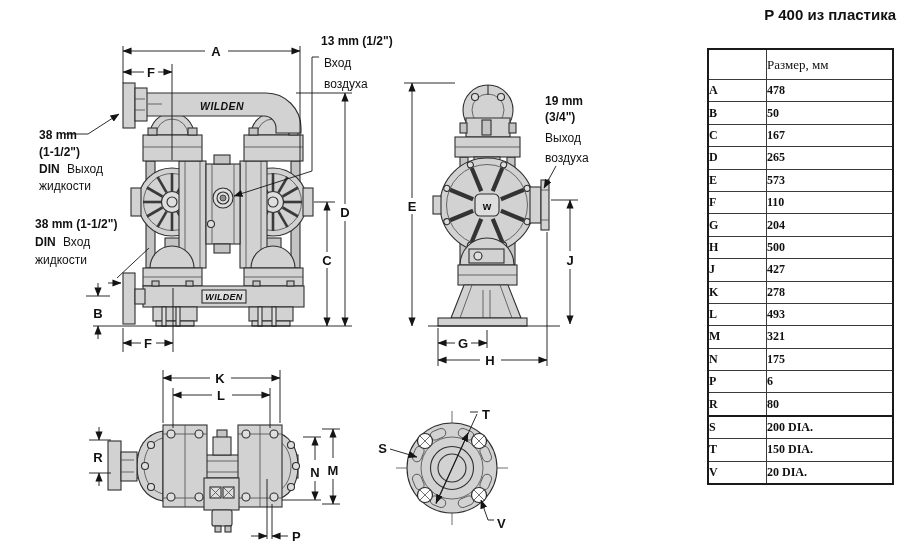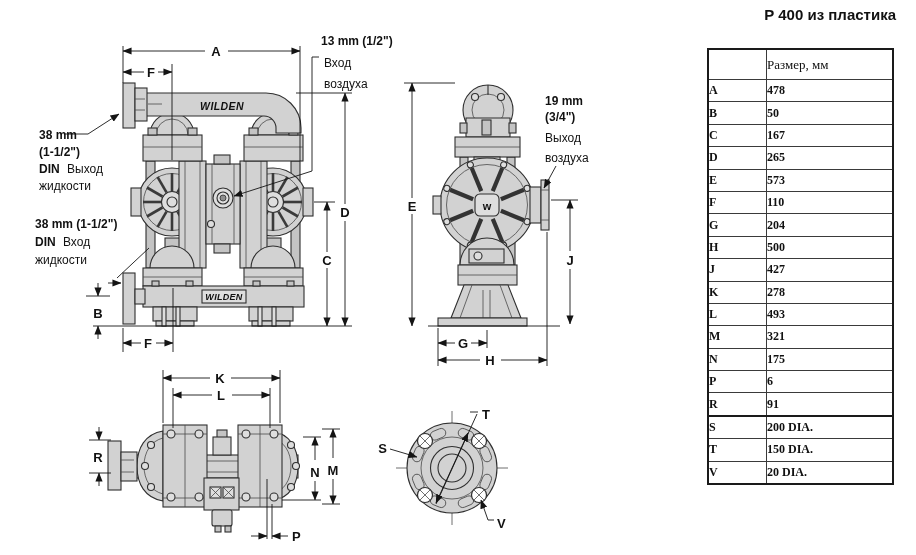--- a/index.html
+++ b/index.html
@@ -543,21 +543,21 @@
     <tr>
           <td class="c1">N</td>
           <td class="c2">175</td>
         </tr>
     <tr>
           <td class="c1">P</td>
           <td class="c2">6</td>
         </tr>
     <tr>
           <td class="c1">R</td>
-          <td class="c2">91</td>
+          <td class="c2">80</td>
         </tr>
     <tr class="sep">
           <td class="c1">S</td>
           <td class="c2">200 DIA.</td>
         </tr>
     <tr>
           <td class="c1">T</td>
           <td class="c2">150 DIA.</td>
         </tr>
     <tr>

